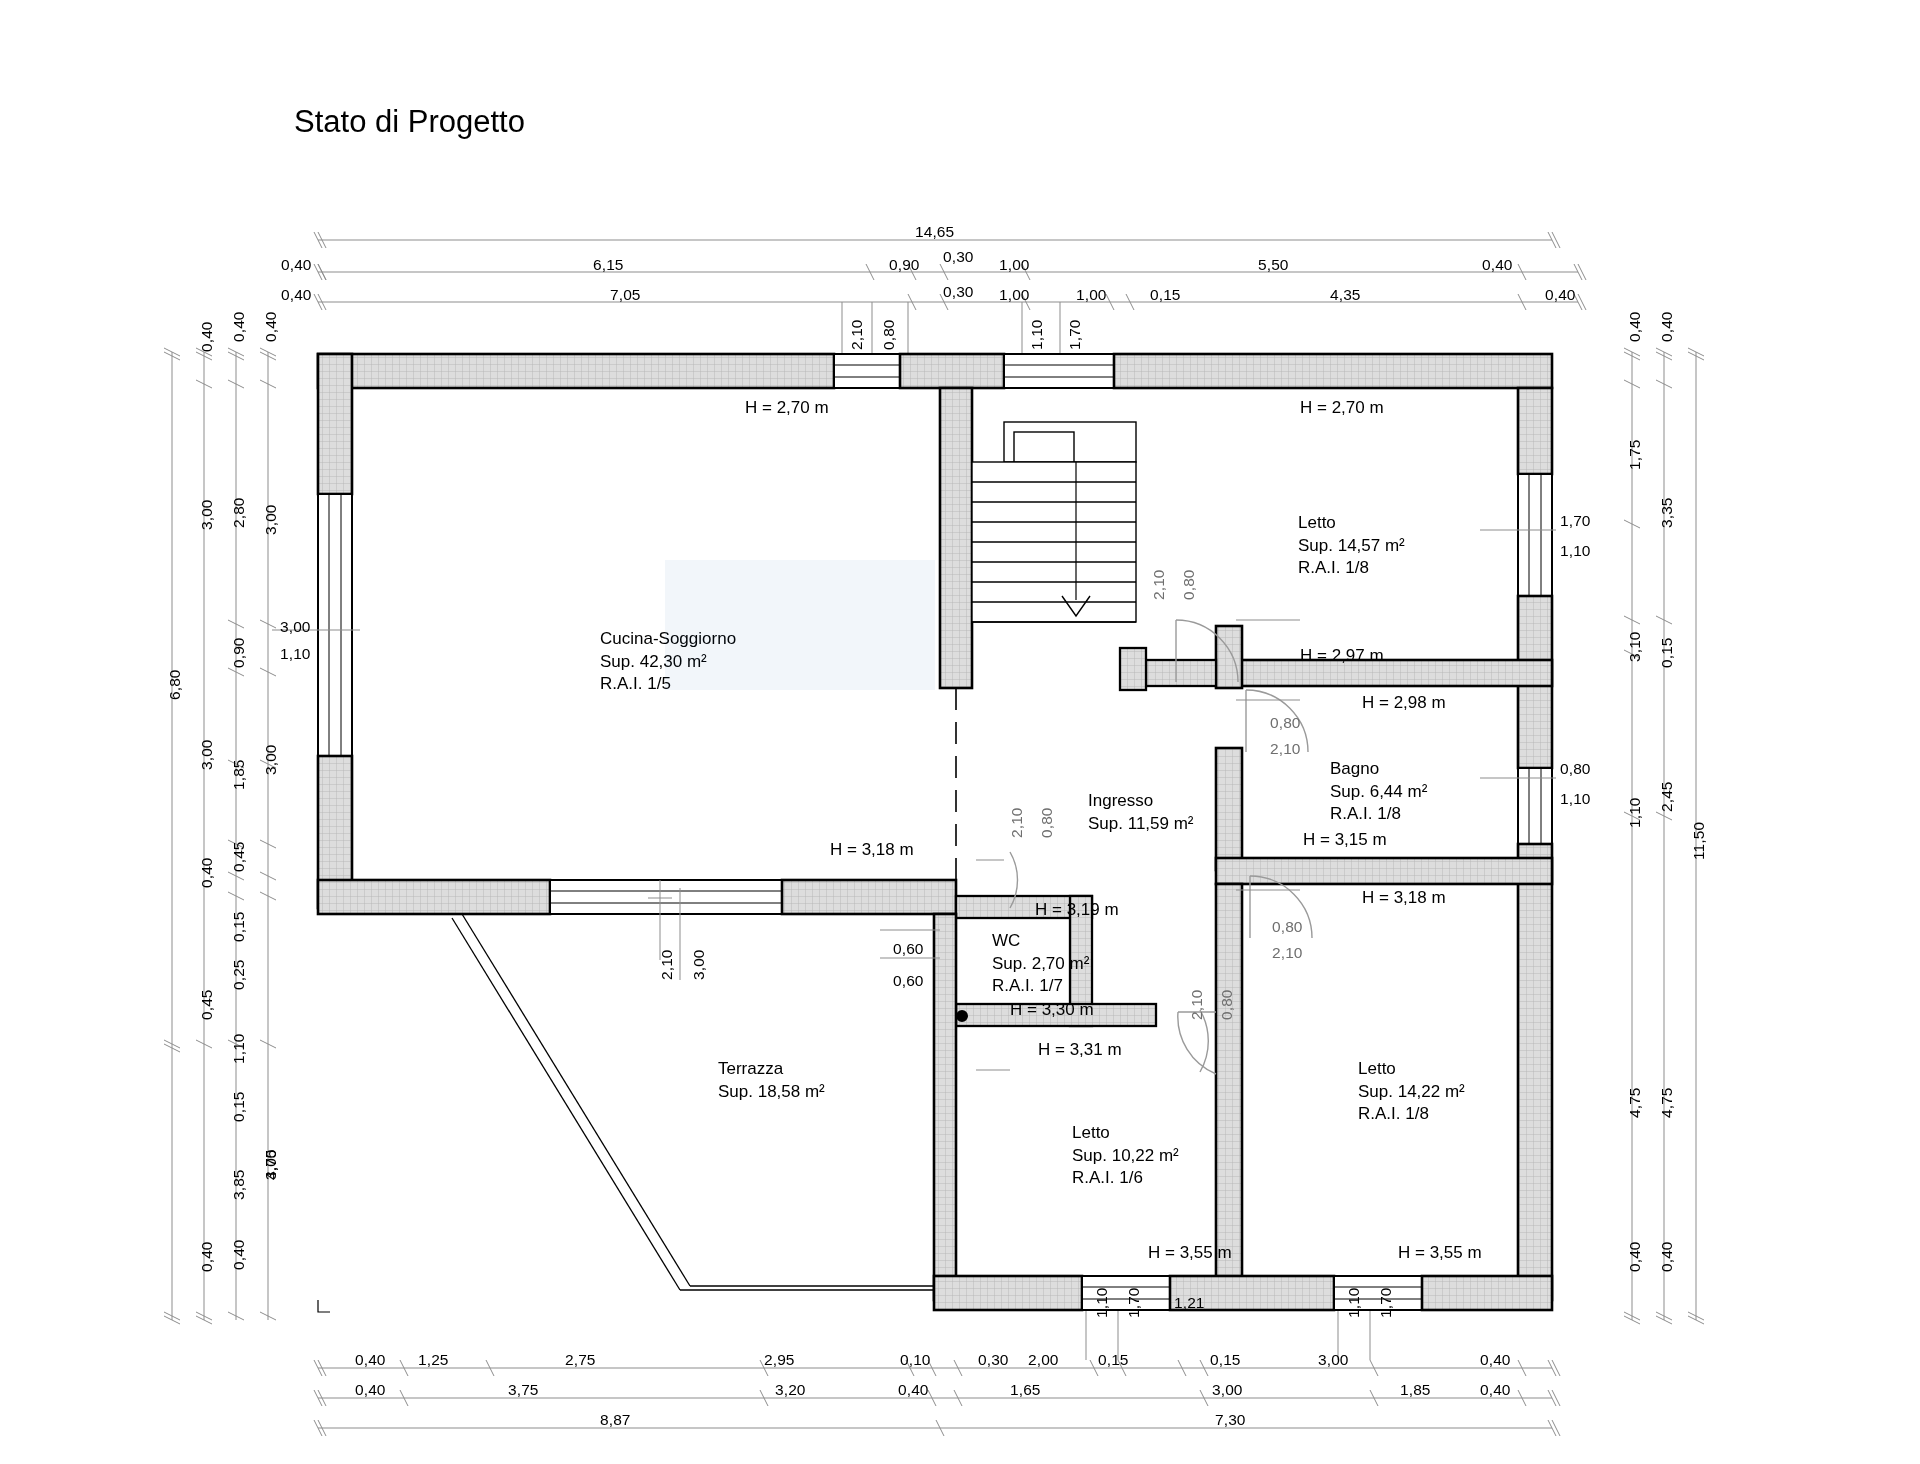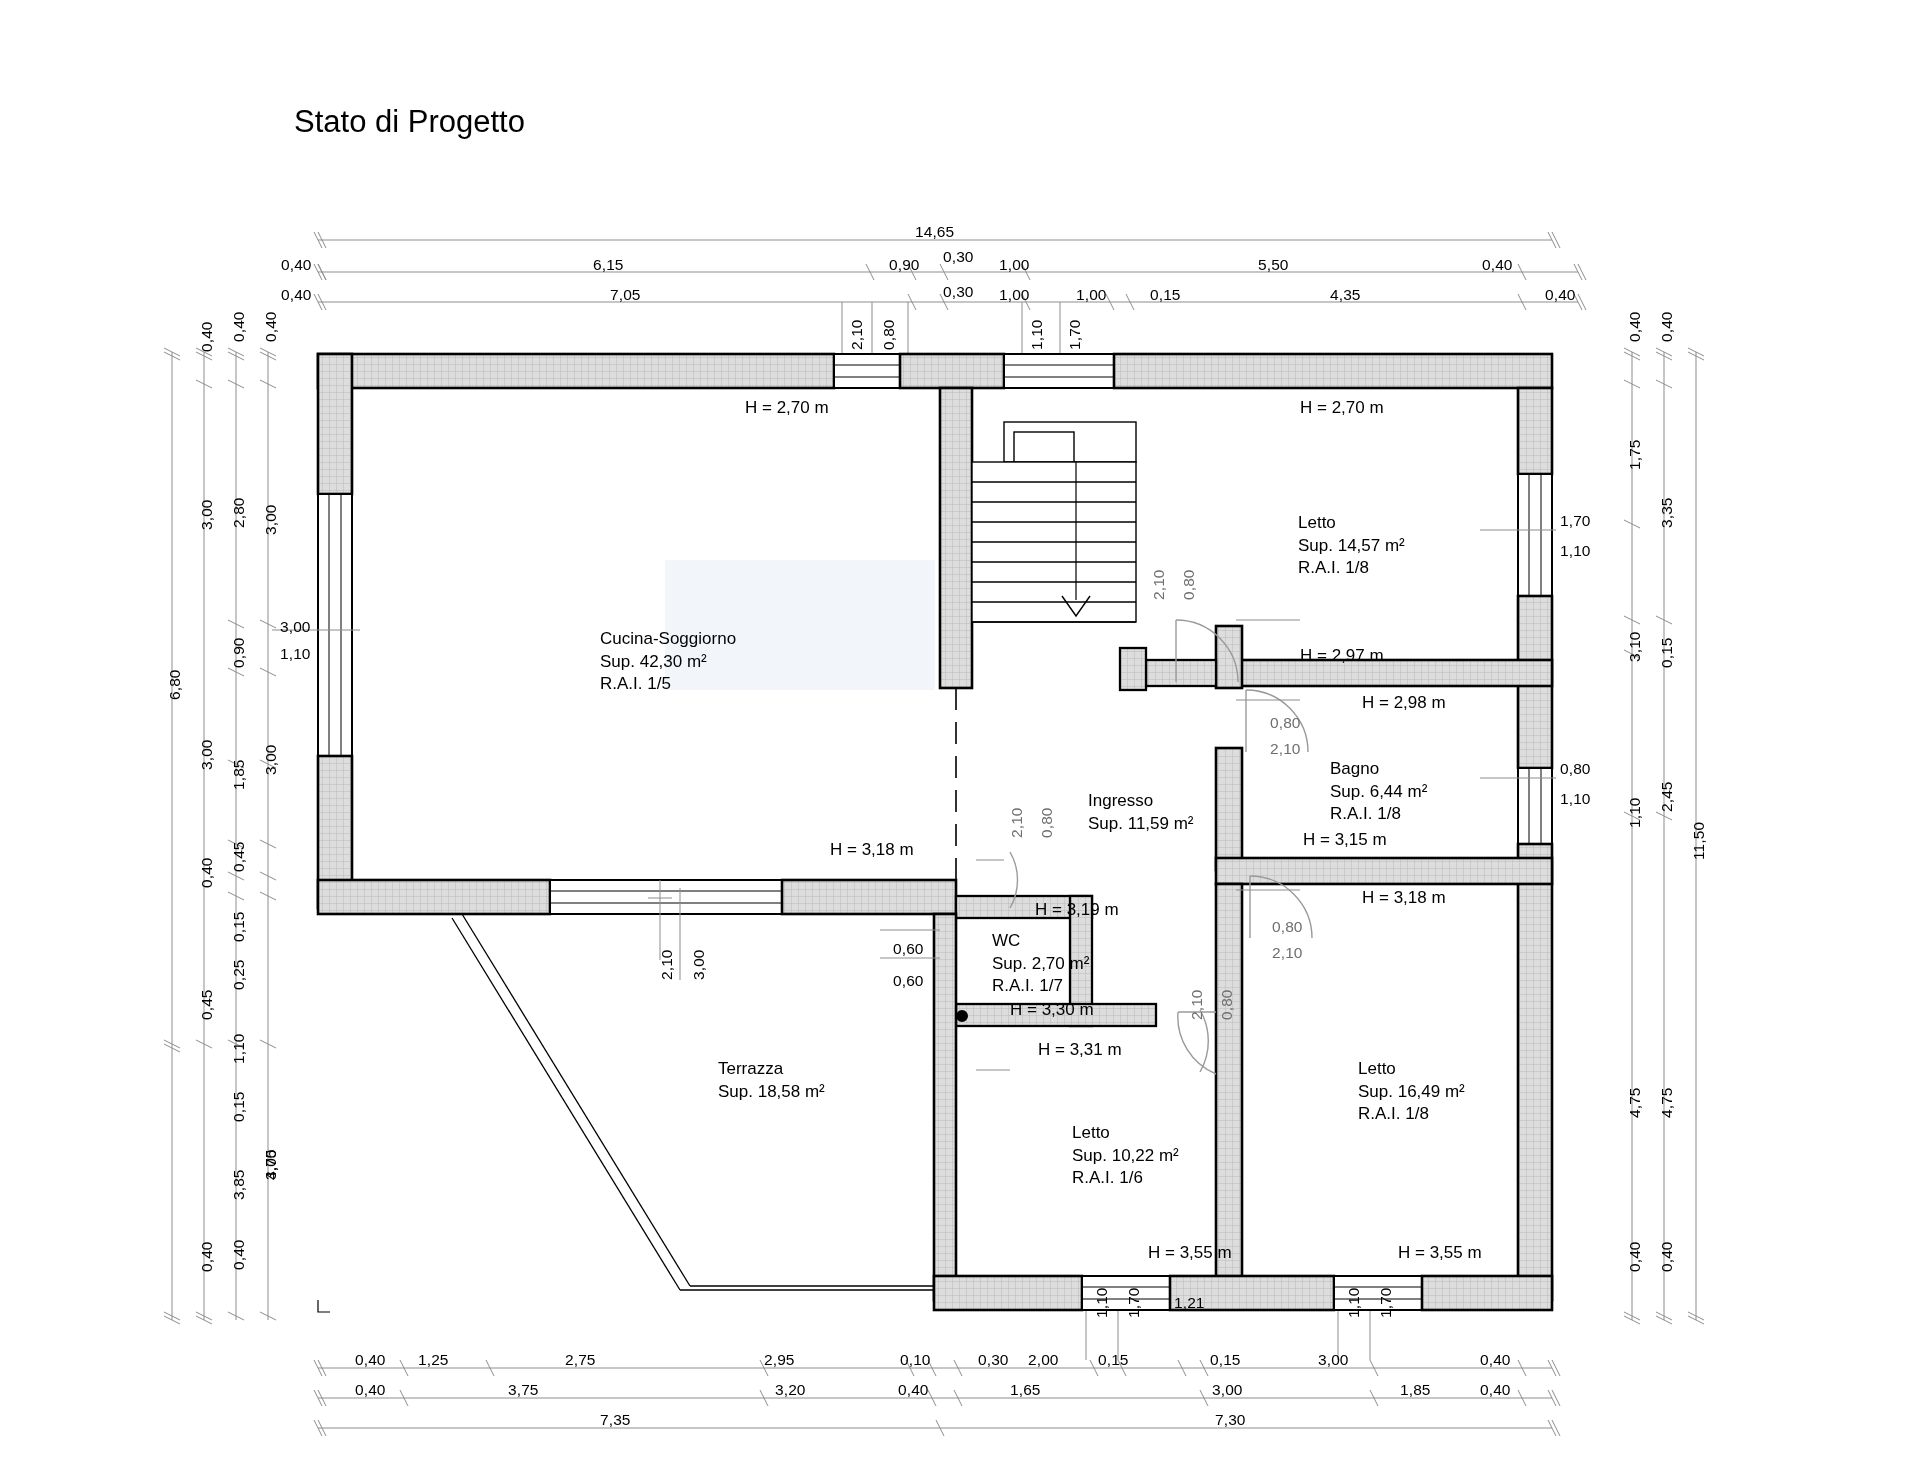--- a/index.html
+++ b/index.html
@@ -410,21 +410,21 @@
 
   <div class="dimtxt" style="left:355px;top:1381px;">0,40</div>
   <div class="dimtxt" style="left:508px;top:1381px;">3,75</div>
   <div class="dimtxt" style="left:775px;top:1381px;">3,20</div>
   <div class="dimtxt" style="left:898px;top:1381px;">0,40</div>
   <div class="dimtxt" style="left:1010px;top:1381px;text-align:center;">1,65</div>
   <div class="dimtxt" style="left:1212px;top:1381px;">3,00</div>
   <div class="dimtxt" style="left:1400px;top:1381px;">1,85</div>
   <div class="dimtxt" style="left:1480px;top:1381px;">0,40</div>
 
-  <div class="dimtxt" style="left:600px;top:1411px;">7,35</div>
+  <div class="dimtxt" style="left:600px;top:1411px;">8,87</div>
   <div class="dimtxt" style="left:1215px;top:1411px;">7,30</div>
 
   <div class="dimtxt rot" style="left:1093px;top:1318px;">1,10</div>
   <div class="dimtxt rot" style="left:1125px;top:1318px;">1,70</div>
   <div class="dimtxt rot" style="left:1345px;top:1318px;">1,10</div>
   <div class="dimtxt rot" style="left:1377px;top:1318px;">1,70</div>
 
   <div class="dimtxt rot grey" style="left:1180px;top:600px;">0,80</div>
   <div class="dimtxt rot grey" style="left:1150px;top:600px;">2,10</div>
 
@@ -470,21 +470,21 @@
   </div>
 
   <div class="roomlbl" style="left:1072px;top:1122px;">
     <div>Letto</div>
     <div>Sup. 10,22 m²</div>
     <div>R.A.I. 1/6</div>
   </div>
 
   <div class="roomlbl" style="left:1358px;top:1058px;">
     <div>Letto</div>
-    <div>Sup. 16,49 m²</div>
+    <div>Sup. 14,22 m²</div>
     <div>R.A.I. 1/8</div>
   </div>
 
   <div class="roomlbl" style="left:718px;top:1058px;">
     <div>Terrazza</div>
     <div>Sup. 18,58 m²</div>
   </div>
 
   <div class="hlbl" style="left:745px;top:398px;">H = 2,70 m</div>
   <div class="hlbl" style="left:1300px;top:398px;">H = 2,70 m</div>

